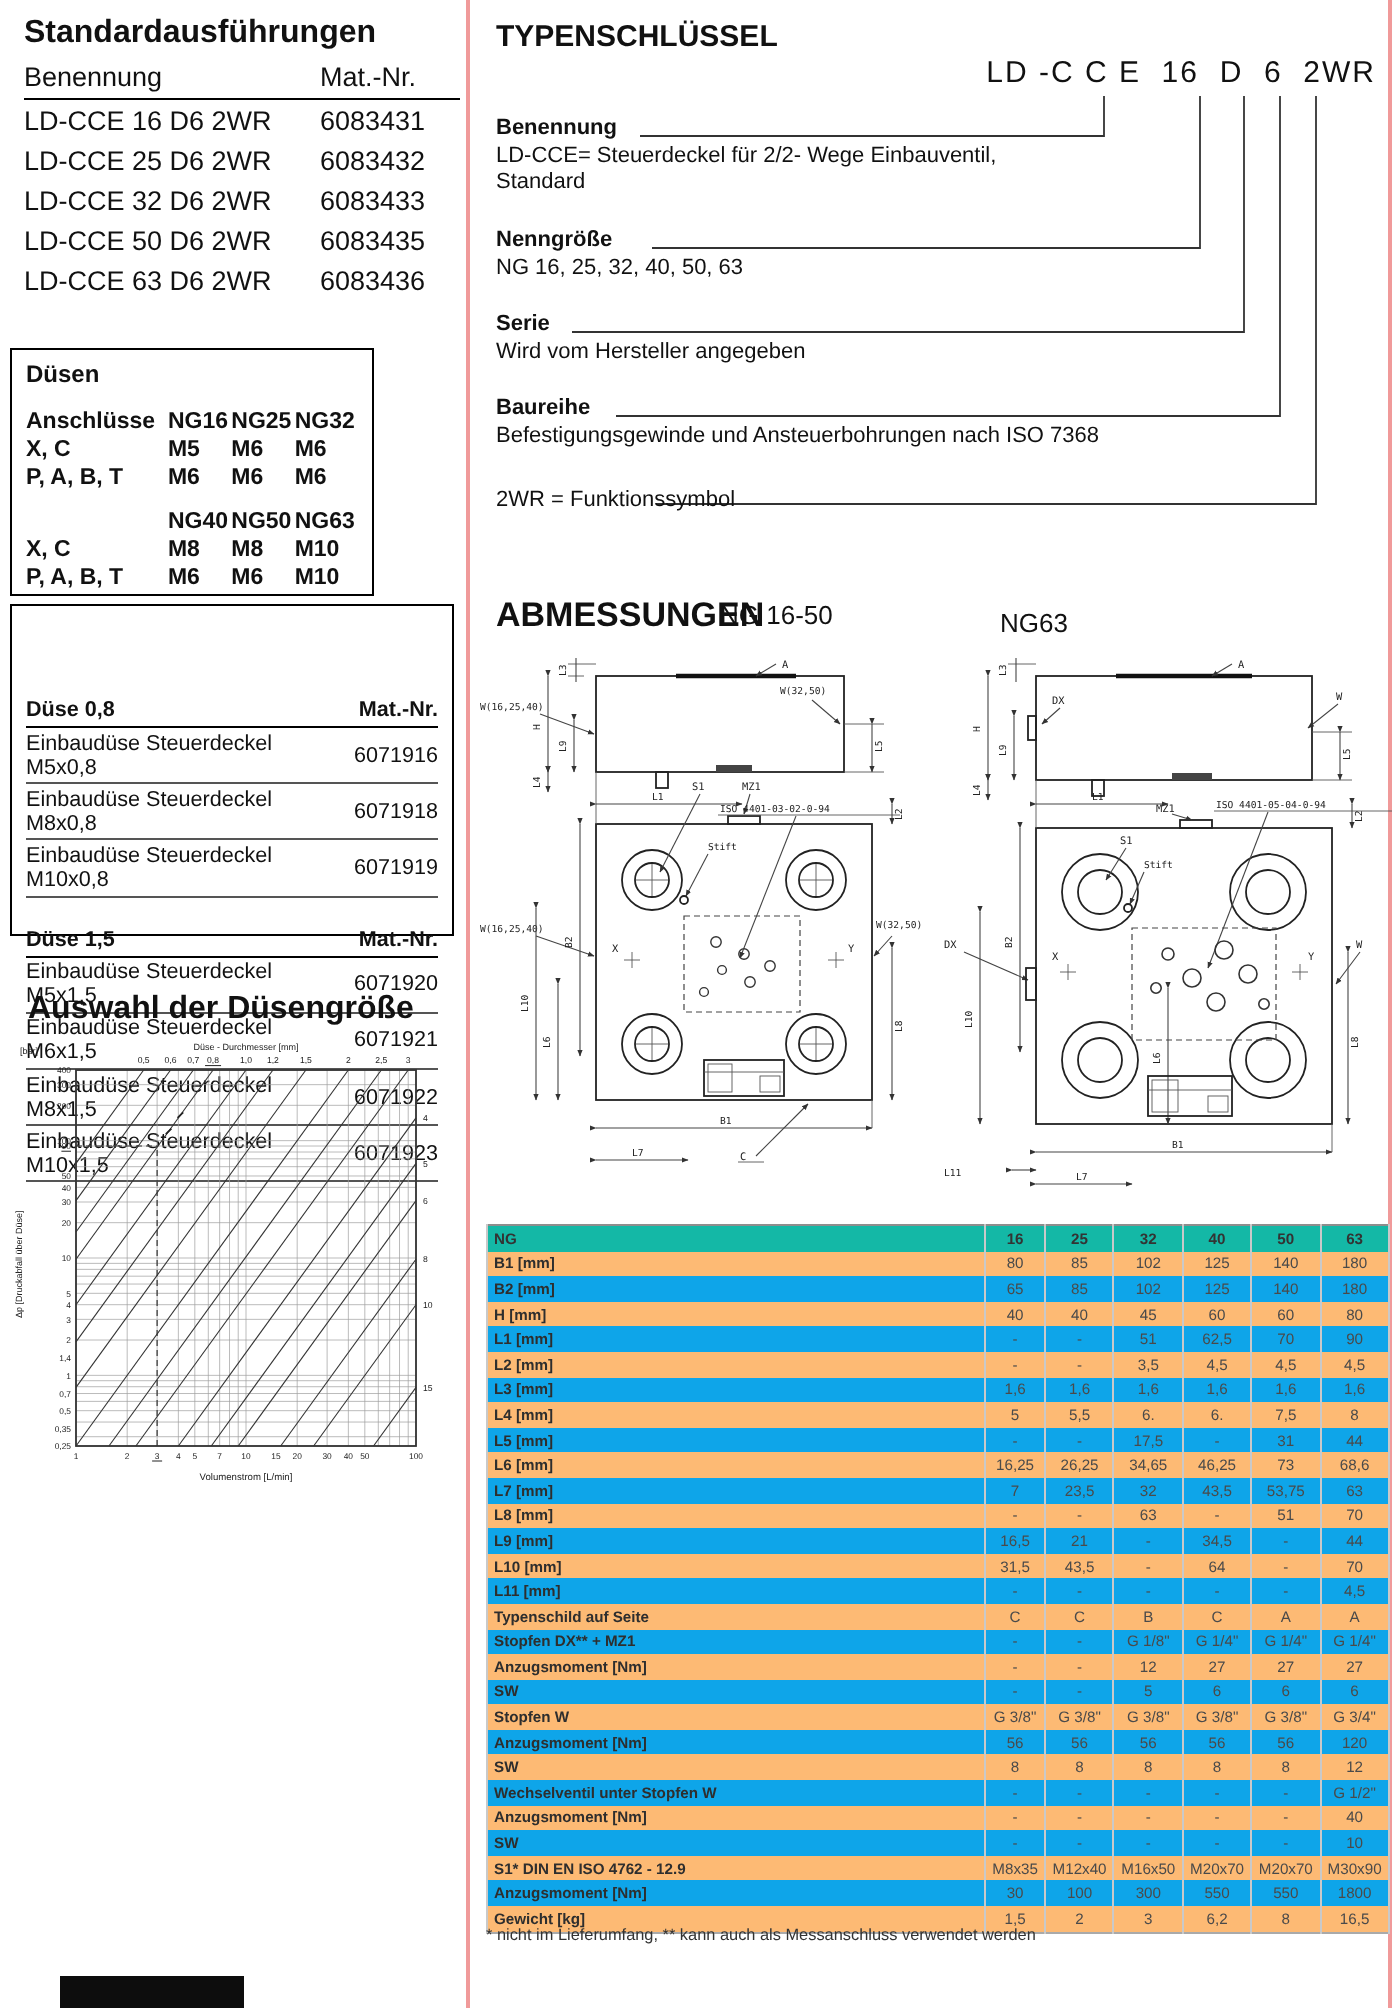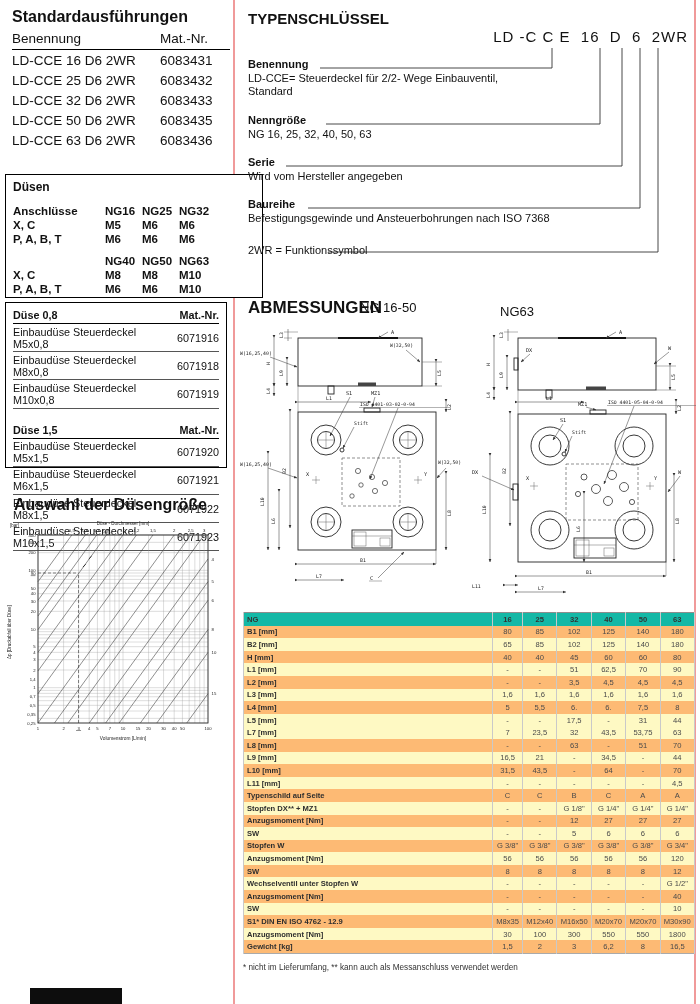--- a/index.html
+++ b/index.html
@@ -8,28 +8,28 @@
   
   .vline{position:absolute;top:0;width:2px;height:1004px;background:#f09a9a;}
   
   .sec-title{font-weight:bold;font-size:16px;}
   .std{left:12px;top:8px;width:218px;}
   .std table{border-collapse:collapse;width:100%;font-size:13.5px;margin-top:4px;}
   .std th{text-align:left;font-weight:400;border-bottom:1.5px solid #000;padding:1px 0 3px 0;font-size:13.5px;}
   .std td{padding:2.5px 0;}
   .std td.mat,.std th.mat{text-align:left;width:70px;}
   .box{border:1.2px solid #000;background:#fff;}
-  .duesen{left:5px;top:174px;width:258px;height:124px;padding:5px 7px;box-sizing:border-box;}
+  .duesen{left:5px;top:174px;width:182px;height:124px;padding:5px 7px;box-sizing:border-box;}
   .duesen .t{font-weight:bold;font-size:12px;}
   .duesen table{border-collapse:collapse;font-size:11.5px;font-weight:bold;margin-top:10px;}
   .duesen td{padding:1px 0;}
   .duesen td.lb{width:92px;}
   .duesen td.v{width:37px;}
   .dueseb{left:5px;top:302px;width:222px;height:166px;padding:4px 7px;box-sizing:border-box;}
-  .dlist{width:100%;border-collapse:collapse;font-size:10.8px;}
+  .dlist{width:100%;border-collapse:collapse;font-size:10.8px;margin-top:40px;}
   .dlist th{text-align:left;font-weight:bold;border-bottom:1.3px solid #000;padding:2px 0;}
   .dlist th.mat{text-align:right;width:48px;}
   .dlist td{border-bottom:0.8px solid #555;padding:1.6px 0;}
   .dlist td.mat{text-align:right;}
   .dlist.second{margin-top:13px;}
   .chart-t{left:14px;top:496px;width:220px;}
   
   .typ{left:240px;top:6px;width:458px;height:294px;}
   .typ h1{font-size:15px;font-weight:bold;margin:4px 0 14px 8px;}
   .code{position:absolute;top:22px;right:10px;font-size:15px;letter-spacing:1px;white-space:pre;}
@@ -43,21 +43,21 @@
   .abm-h3{left:500px;top:304px;font-size:13px;}
   
   .dimwrap{left:243px;top:612px;width:452px;}
   .dimwrap table{border-collapse:collapse;width:100%;font-size:7.6px;border-top:1.5px solid #8d8d8d;border-bottom:1px solid #aaa;}
   .dimwrap th,.dimwrap td{padding:1.8px 3px;border-left:1px solid #c9c9c9;border-right:1px solid #c9c9c9;color:#333;}
   .dimwrap tr.hd{background:#14b8a6;}
   .dimwrap tr.hd th{font-weight:bold;text-align:center;}
   .dimwrap tr.hd th:first-child{text-align:left;}
   .dimwrap td{text-align:center;color:#4a4a4a;}
   .dimwrap td.lbl{text-align:left;font-weight:bold;color:#2e2e2e;width:242px;}
-  .dimwrap tr.g{background:#fef9c3;}
+  .dimwrap tr.g{background:#0ea5e9;}
   .dimwrap tr.w{background:#fdba74;}
   .foot{left:243px;top:963px;font-size:8.2px;color:#333;}
   .black-box{left:30px;top:988px;width:92px;height:16px;background:#0d0d0d;}
   
   .dt{font-family:"DejaVu Sans Mono",monospace;font-size:5.2px;fill:#222;}
   .dts{font-family:"DejaVu Sans Mono",monospace;font-size:4.8px;fill:#222;}
   svg .ln{stroke:#222;stroke-width:0.9;fill:none;}
   svg .thin{stroke:#555;stroke-width:0.45;fill:none;}
   svg .dim{stroke:#444;stroke-width:0.55;fill:none;}
 </style>
@@ -659,20 +659,29 @@
         </tr>
         <tr class="g">
           <td class="lbl">L5 [mm]</td>
           <td>-</td>
           <td>-</td>
           <td>17,5</td>
           <td>-</td>
           <td>31</td>
           <td>44</td>
         </tr>
+        <tr class="w">
+          <td class="lbl">L6 [mm]</td>
+          <td>16,25</td>
+          <td>26,25</td>
+          <td>34,65</td>
+          <td>46,25</td>
+          <td>73</td>
+          <td>68,6</td>
+        </tr>
         <tr class="g">
           <td class="lbl">L7 [mm]</td>
           <td>7</td>
           <td>23,5</td>
           <td>32</td>
           <td>43,5</td>
           <td>53,75</td>
           <td>63</td>
         </tr>
         <tr class="w">

